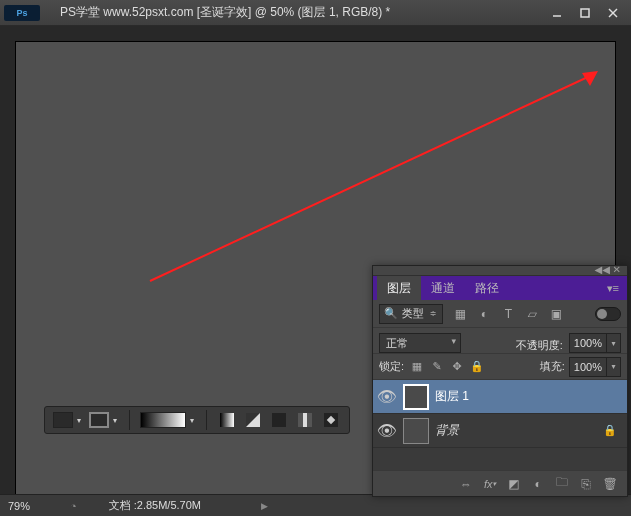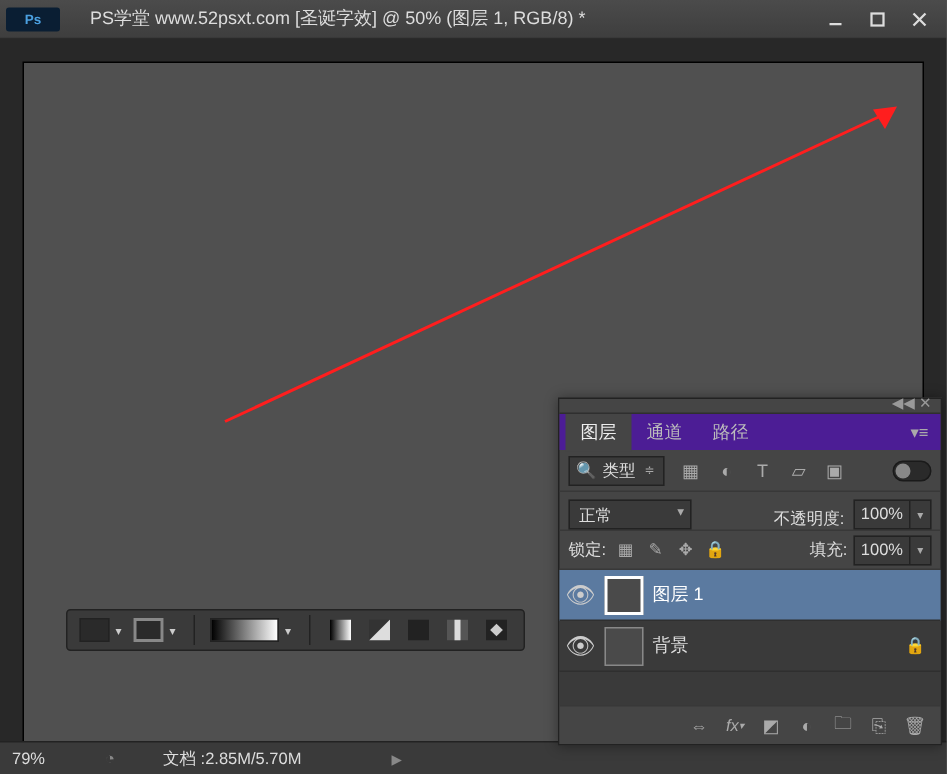--- a/index.html
+++ b/index.html
@@ -51,21 +51,21 @@
 .lock-icons{display:flex;gap:2px}
 .li{width:18px;height:18px;display:flex;align-items:center;justify-content:center;color:#aaa;font-size:11px}
 .layer-list{background:#3a3a3a}
 .layer-row{height:34px;display:flex;align-items:center;border-bottom:1px solid #2f2f2f;padding:0 4px;gap:6px}
 .layer-row.selected{background:#5b7aa0}
 .eye{width:20px;height:20px;display:flex;align-items:center;justify-content:center;color:#ccc}
 .thumb{width:26px;height:26px;background:#4a4a4a;border:1px solid #888}
 .layer-row.selected .thumb{border:2px solid #fff}
 .layer-name{color:#ddd;font-size:12px;flex:1}
 .layer-row.selected .layer-name{color:#fff}
-.bg-name{}
+.bg-name{font-style:italic}
 .lock-ind{color:#aaa;font-size:11px;margin-right:6px}
 .layer-empty{height:22px;background:#3a3a3a}
 .panel-footer{height:26px;background:#454545;display:flex;align-items:center;justify-content:flex-end;gap:2px;padding:0 6px;border-top:1px solid #383838}
 .pf-btn{width:22px;height:20px;display:flex;align-items:center;justify-content:center;color:#aaa;font-size:12px;cursor:pointer}
 </style>
 </head>
 <body>
 
 <div class="titlebar">
   <div class="ps-logo">

